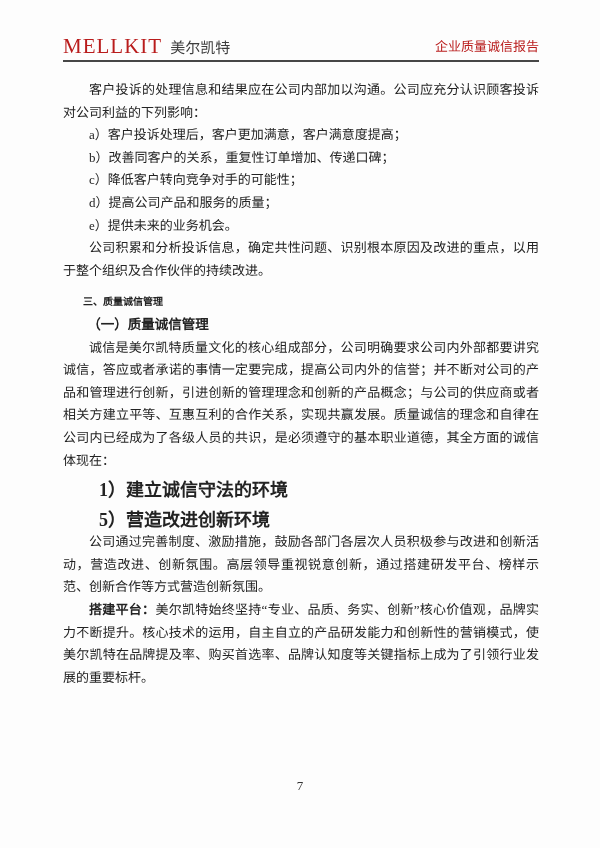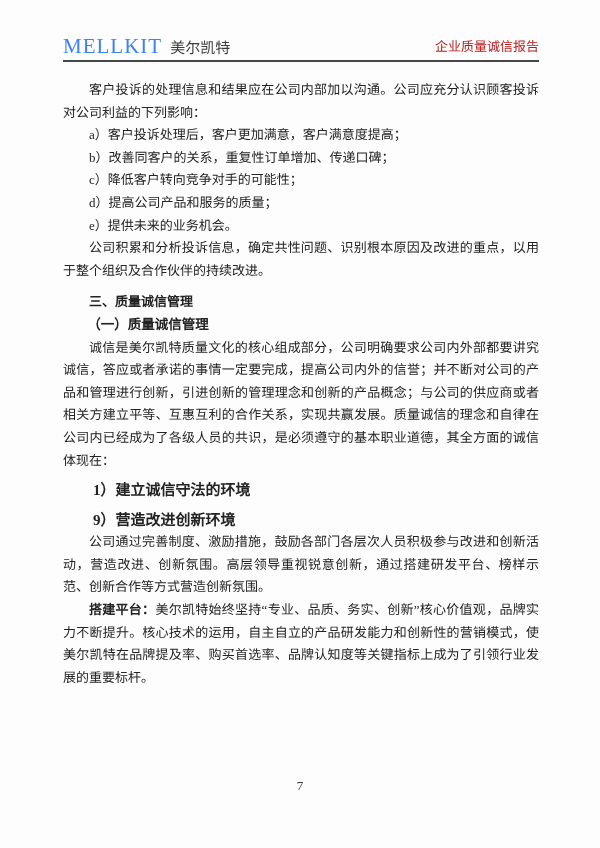--- a/index.html
+++ b/index.html
@@ -25,21 +25,21 @@
     align-items: flex-end;
     border-bottom: 2px solid #474747;
     padding-bottom: 1px;
   }
   .logo {
     white-space: nowrap;
   }
   .logo-en {
     font-size: 21px;
     letter-spacing: 1px;
-    color: #3b82f6;
+    color: #b91c1c;
     margin-top: 44px;
   }
   .logo-cn {
     font-size: 15px;
     color: #3c3c3c;
     margin-left: 8px;
   }
   .header-title {
     font-size: 13px;
     color: #b91c1c;
@@ -53,32 +53,32 @@
     line-height: 22.6px;
     text-align: justify;
   }
   .content p, .content h2, .content h3, .content h4 {
     margin: 0;
   }
   .indent {
     text-indent: 2em;
   }
   .section-heading {
-    font-size: 13px;
+    font-size: 10px;
     font-weight: bold;
     text-indent: 2em;
     margin-top: 9px !important;
   }
   .subsection-heading {
     font-size: 13.5px;
     font-weight: bold;
     text-indent: 1.8em;
   }
   .numbered-heading {
-    font-size: 15px;
+    font-size: 18px;
     font-weight: bold;
     text-indent: 2em;
     margin-top: 7px !important;
   }
   .platform-label {
     font-weight: bold;
   }
   
   .footer {
     position: absolute;
@@ -116,21 +116,21 @@
 
     <p class="indent">公司积累和分析投诉信息，确定共性问题、识别根本原因及改进的重点，以用于整个组织及合作伙伴的持续改进。</p>
 
     <h2 class="section-heading">三、质量诚信管理</h2>
     <h3 class="subsection-heading">（一）质量诚信管理</h3>
 
     <p class="indent">诚信是美尔凯特质量文化的核心组成部分，公司明确要求公司内外部都要讲究诚信，答应或者承诺的事情一定要完成，提高公司内外的信誉；并不断对公司的产品和管理进行创新，引进创新的管理理念和创新的产品概念；与公司的供应商或者相关方建立平等、互惠互利的合作关系，实现共赢发展。质量诚信的理念和自律在公司内已经成为了各级人员的共识，是必须遵守的基本职业道德，其全方面的诚信体现在：</p>
 
     <h4 class="numbered-heading">1）建立诚信守法的环境</h4>
 
-    <h4 class="numbered-heading">9）营造改进创新环境</h4>
+    <h4 class="numbered-heading">5）营造改进创新环境</h4>
     <p class="indent">公司通过完善制度、激励措施，鼓励各部门各层次人员积极参与改进和创新活动，营造改进、创新氛围。高层领导重视锐意创新，通过搭建研发平台、榜样示范、创新合作等方式营造创新氛围。</p>
 
     <p class="indent"><strong class="platform-label">搭建平台：</strong><span>美尔凯特始终坚持“专业、品质、务实、创新”核心价值观，品牌实力不断提升。核心技术的运用，自主自立的产品研发能力和创新性的营销模式，使美尔凯特在品牌提及率、购买首选率、品牌认知度等关键指标上成为了引领行业发展的重要标杆。</span></p>
 
   </main>
 
   <footer class="footer">
     <span class="page-number">7</span>
   </footer>
 

